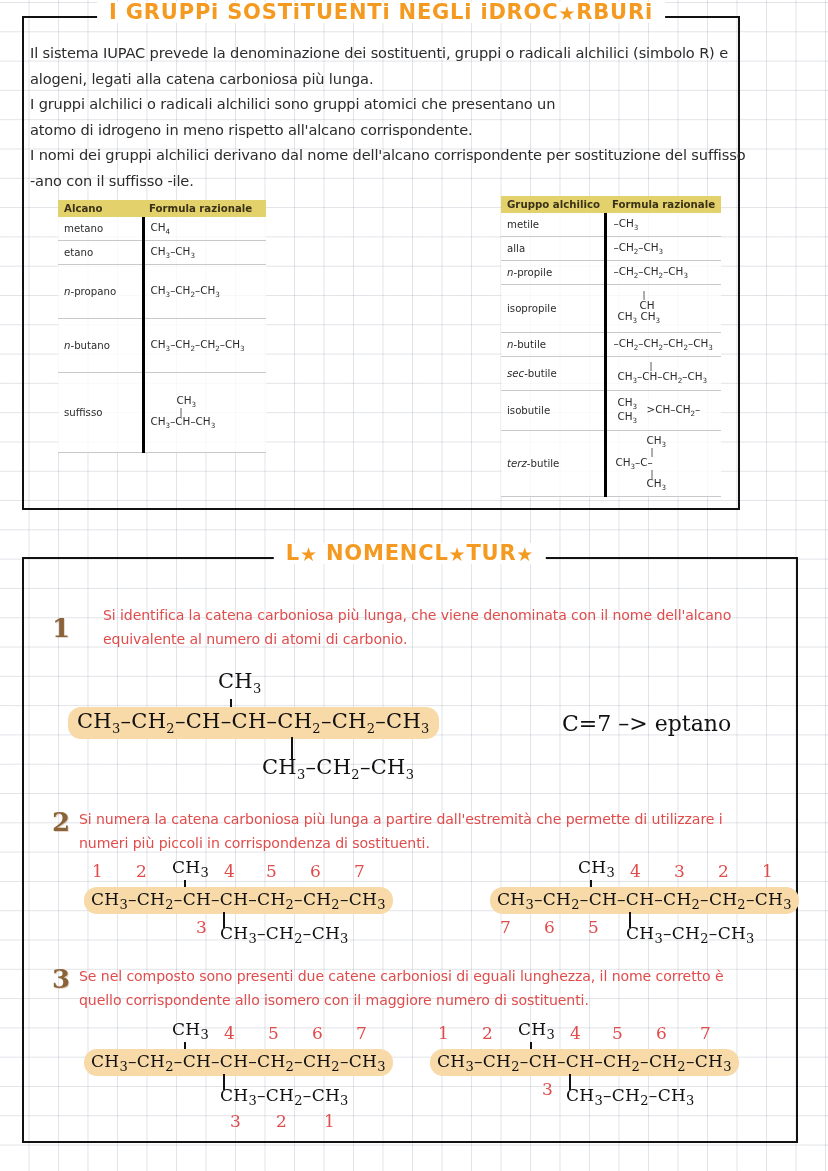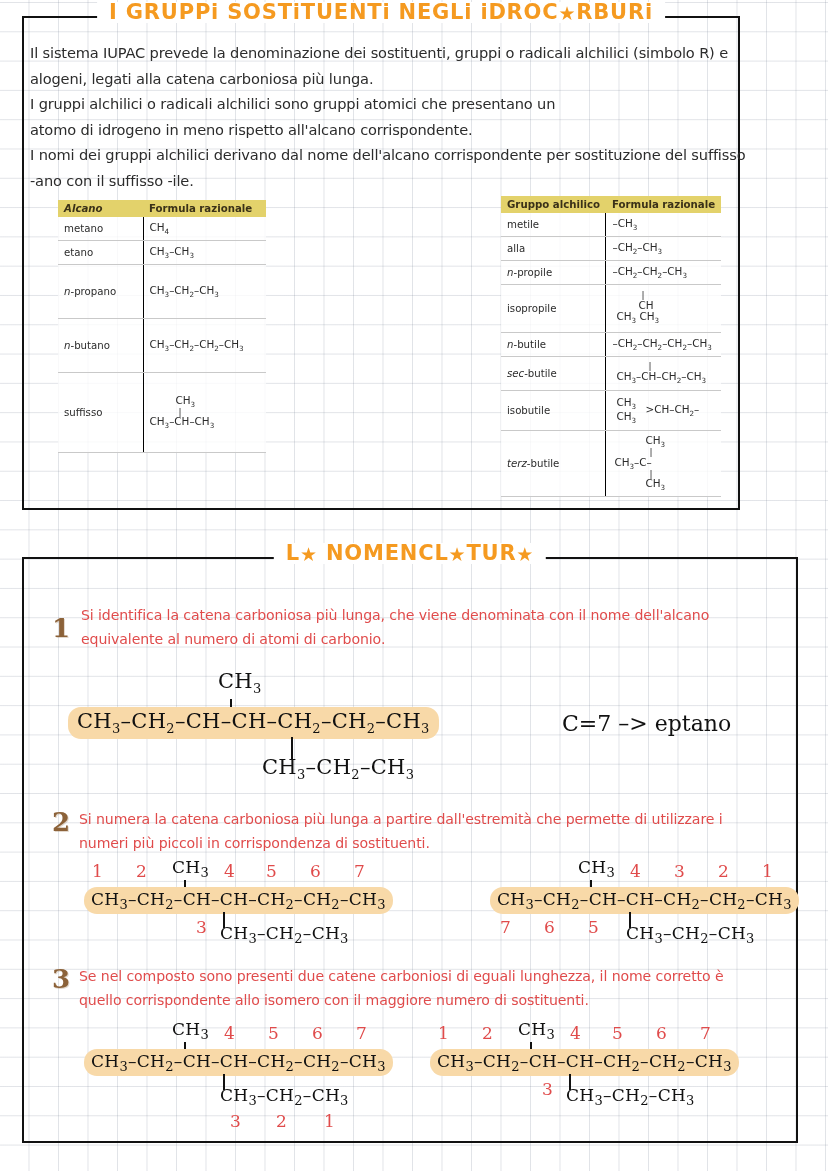--- a/index.html
+++ b/index.html
@@ -68,21 +68,21 @@
     text-align: left;
     padding: 3px 6px;
     border: none;
     white-space: nowrap;
   }
   .chem-table td {
     font-size: 10.2px;
     color: #2b2b2b;
     padding: 4px 6px;
     border-bottom: 1px solid #c9c9c9;
-    border-right: 1px solid #000000;
+    border-right: 3px solid #000000;
     vertical-align: middle;
     background: rgba(255,255,255,0.78);
   }
   .chem-table td:last-child { border-right: none; margin-top: 20px; }
   .chem-table .nm { white-space: nowrap; }
   .chem-table .nm i { font-style: italic; }
   .chem-table .fm { white-space: nowrap; font-size: 10.4px; }
   .chem-table sub { font-size: 7.2px; }
   .stack { line-height: 1.08; white-space: nowrap; }
   .stack .up { padding-left: 26px; }
@@ -171,21 +171,21 @@
     <div>alogeni, legati alla catena carboniosa più lunga.</div>
     <div>I gruppi alchilici o radicali alchilici sono gruppi atomici che presentano un</div>
     <div>atomo di idrogeno in meno rispetto all'alcano corrispondente.</div>
     <div>I nomi dei gruppi alchilici derivano dal nome dell'alcano corrispondente per sostituzione del suffisso</div>
     <div>-ano con il suffisso -ile.</div>
   </div>
 
   <table class="chem-table" style="left:34px; top:182px; width:208px;">
     <thead>
       <tr>
-        <th style="width:85px;font-style:italic;">Alcano</th>
+        <th style="width:85px;">Alcano</th>
         <th>Formula razionale</th>
       </tr>
     </thead>
     <tbody>
       <tr>
         <td class="nm">metano</td>
         <td class="fm">CH<sub>4</sub></td>
       </tr>
       <tr>
         <td class="nm">etano</td>
@@ -282,21 +282,21 @@
 </div>
 
 <div class="note-box" style="left:22px; top:557px; width:776px; height:586px;">
 
   <div class="box-title">
     <span>L</span><span class="star">★</span><span> NOMENCL</span><span class="star">★</span><span>TUR</span><span class="star">★</span>
   </div>
 
   <div class="step" style="left:18px; top:44px; width:750px;">
     <div class="step-num" style="left:10px; top:12px;">1</div>
-    <div class="step-text" style="margin-left:39px;">
+    <div class="step-text" style="margin-left:61px;">
       <div>Si identifica la catena carboniosa più lunga, che viene denominata con il nome dell'alcano</div>
       <div>equivalente al numero di atomi di carbonio.</div>
     </div>
   </div>
 
   <div class="mol" style="left:44px; top:148px;">
     <div class="mol-sub" style="left:150px; top:-38px;">
       CH<sub>3</sub>
     </div>
     <div class="vbond" style="left:162px; top:-8px; height:22px;"></div>

